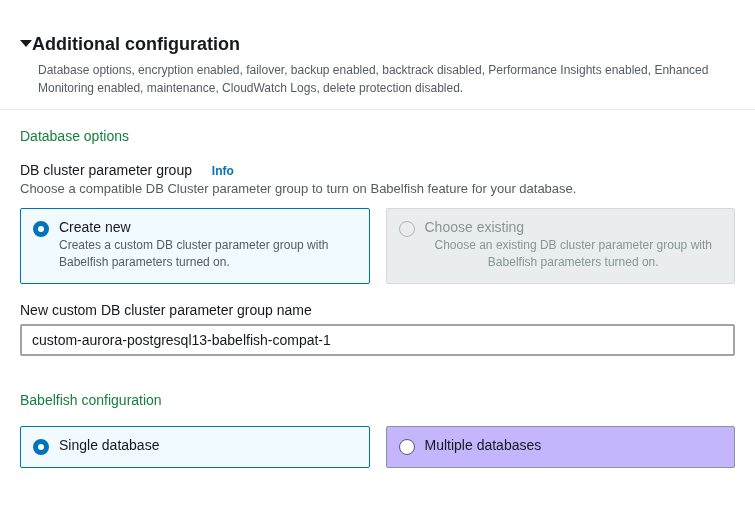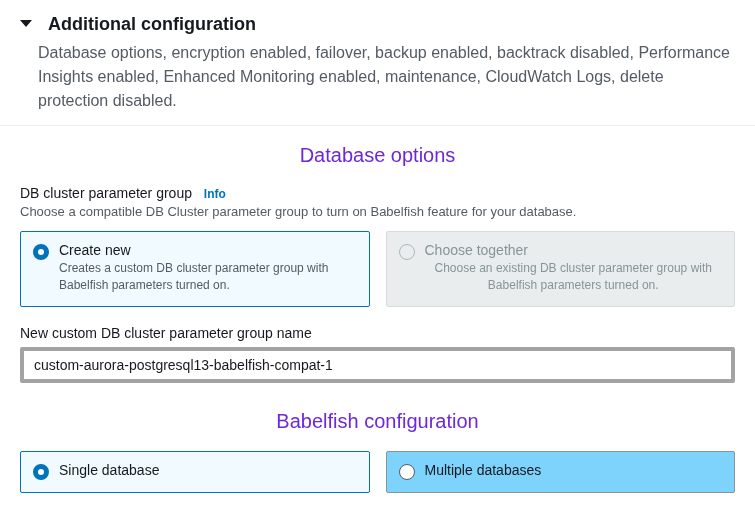--- a/index.html
+++ b/index.html
@@ -8,65 +8,65 @@
       background: #ffffff;
       color: #16191f;
       width: 755px;
       font-size: 14px;
     }
     .panel { padding: 0; }
     .header-row {
       display: flex;
       align-items: flex-start;
       padding: 14px 20px 6px 20px;
-      gap: 16px;
+      gap: 0;
+      margin-top: 20px;
     }
     .caret {
       width: 0; height: 0;
       border-left: 6px solid transparent;
       border-right: 6px solid transparent;
       border-top: 7px solid #16191f;
       margin-top: 6px;
       flex-shrink: 0;
     }
     .header-title {
       font-size: 18px;
       font-weight: 700;
       color: #16191f;
     }
     .header-desc {
-      font-size: 16px;
+      font-size: 12px;
       color: #545b64;
       line-height: 1.5;
       padding: 0 20px 12px 38px;
     }
     .divider {
       height: 1px;
       background: #eaeded;
       margin: 0;
     }
     .body { padding: 18px 20px 20px 20px; }
     .section-title {
-      font-size: 20px;
+      font-size: 14px;
       font-weight: 400;
-      color: #6d28d9;
+      color: #15803d;
       margin-bottom: 18px;
-      text-align: center;
     }
     .field-label {
       font-size: 14px;
       font-weight: 400;
       color: #16191f;
       margin-bottom: 2px;
     }
     .info-link {
       font-size: 12px;
       color: #0073bb;
       font-weight: 700;
-      margin-left: 8px;
+      margin-left: 16px;
       cursor: pointer;
     }
     .field-sub {
       font-size: 13px;
       color: #545b64;
       margin-bottom: 10px;
       line-height: 1.4;
     }
     .radio-row {
       display: flex;
@@ -74,21 +74,21 @@
       margin-bottom: 18px;
     }
     .radio-card {
       flex: 1;
       border: 1px solid #879596;
       border-radius: 2px;
       padding: 10px 12px 12px 12px;
       display: flex;
       gap: 10px;
       cursor: pointer;
-      background: #7dd3fc;
+      background: #c4b5fd;
     }
     .radio-card.selected {
       border: 1px solid #0073bb;
       background: #f1faff;
     }
     .radio-card.disabled {
       background: #eaeded;
       border-color: #d5dbdb;
       cursor: not-allowed;
     }
@@ -126,25 +126,25 @@
       line-height: 1.4;
     }
     .radio-card.disabled .radio-card-desc {
       color: #879596;
       text-align: center;
     }
     .text-input {
       width: 100%;
       padding: 6px 10px;
       font-size: 14px;
-      border: 4px solid #a3a3a3;
+      border: 2px solid #a3a3a3;
       border-radius: 2px;
       color: #16191f;
       font-family: inherit;
-      margin-bottom: 27px;
+      margin-bottom: 36px;
     }
     .mb6 { margin-bottom: 6px; }
   </style>
 </head>
 <body>
 
 <div class="panel">
 
   <div class="header-row">
     <div class="caret"></div>
@@ -169,21 +169,21 @@
         <label class="radio-card selected">
           <span class="radio-circle"></span>
           <span>
             <div class="radio-card-title">Create new</div>
             <div class="radio-card-desc">Creates a custom DB cluster parameter group with Babelfish parameters turned on.</div>
           </span>
         </label>
         <label class="radio-card disabled">
           <span class="radio-circle"></span>
           <span>
-            <div class="radio-card-title">Choose together</div>
+            <div class="radio-card-title">Choose existing</div>
             <div class="radio-card-desc">Choose an existing DB cluster parameter group with Babelfish parameters turned on.</div>
           </span>
         </label>
       </div>
     </div>
 
     <div>
       <div class="field-label mb6">New custom DB cluster parameter group name</div>
       <input type="text" class="text-input" value="custom-aurora-postgresql13-babelfish-compat-1" style="">
     </div>

